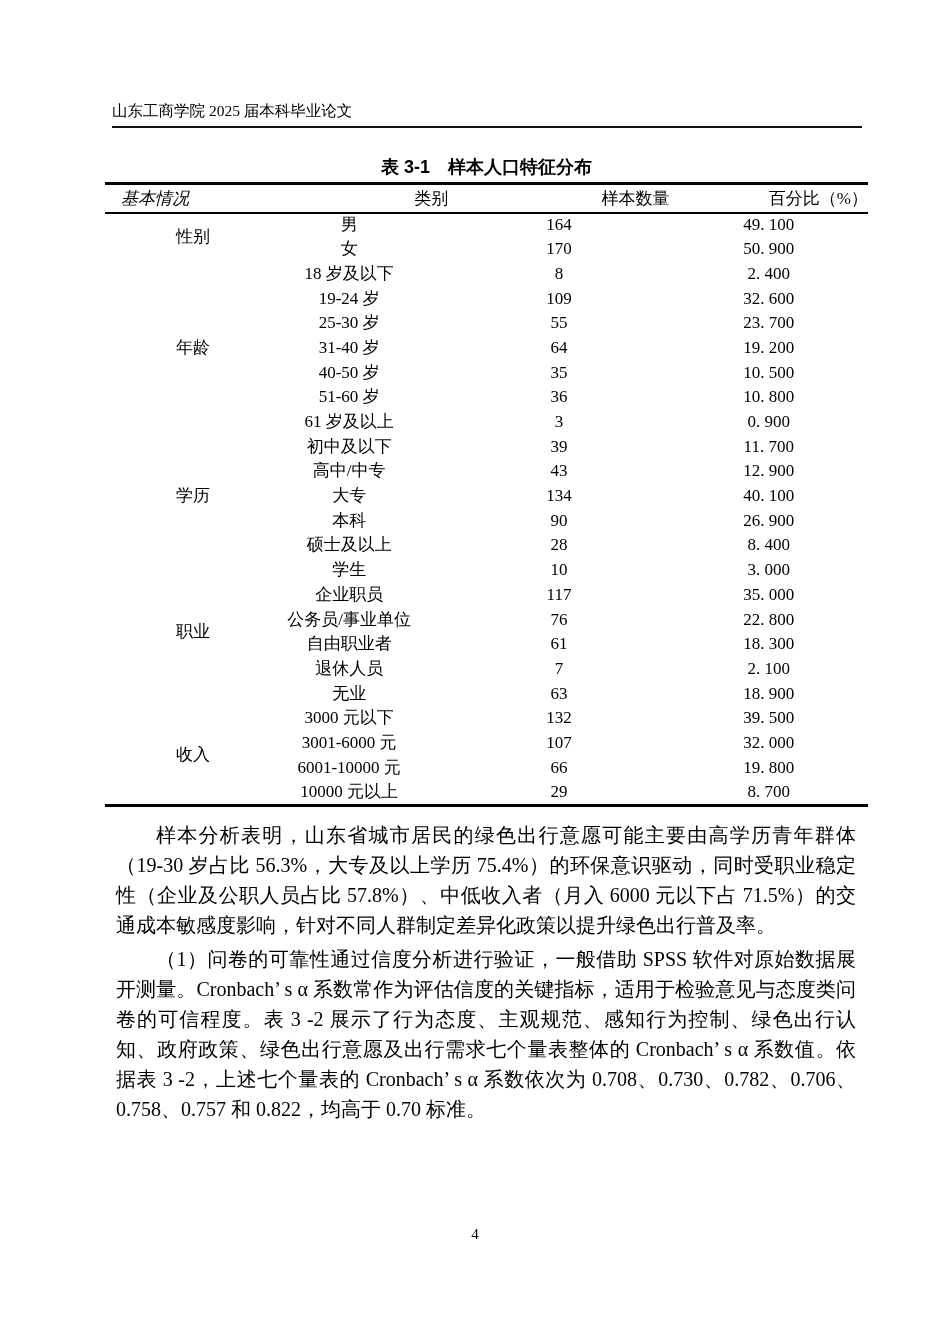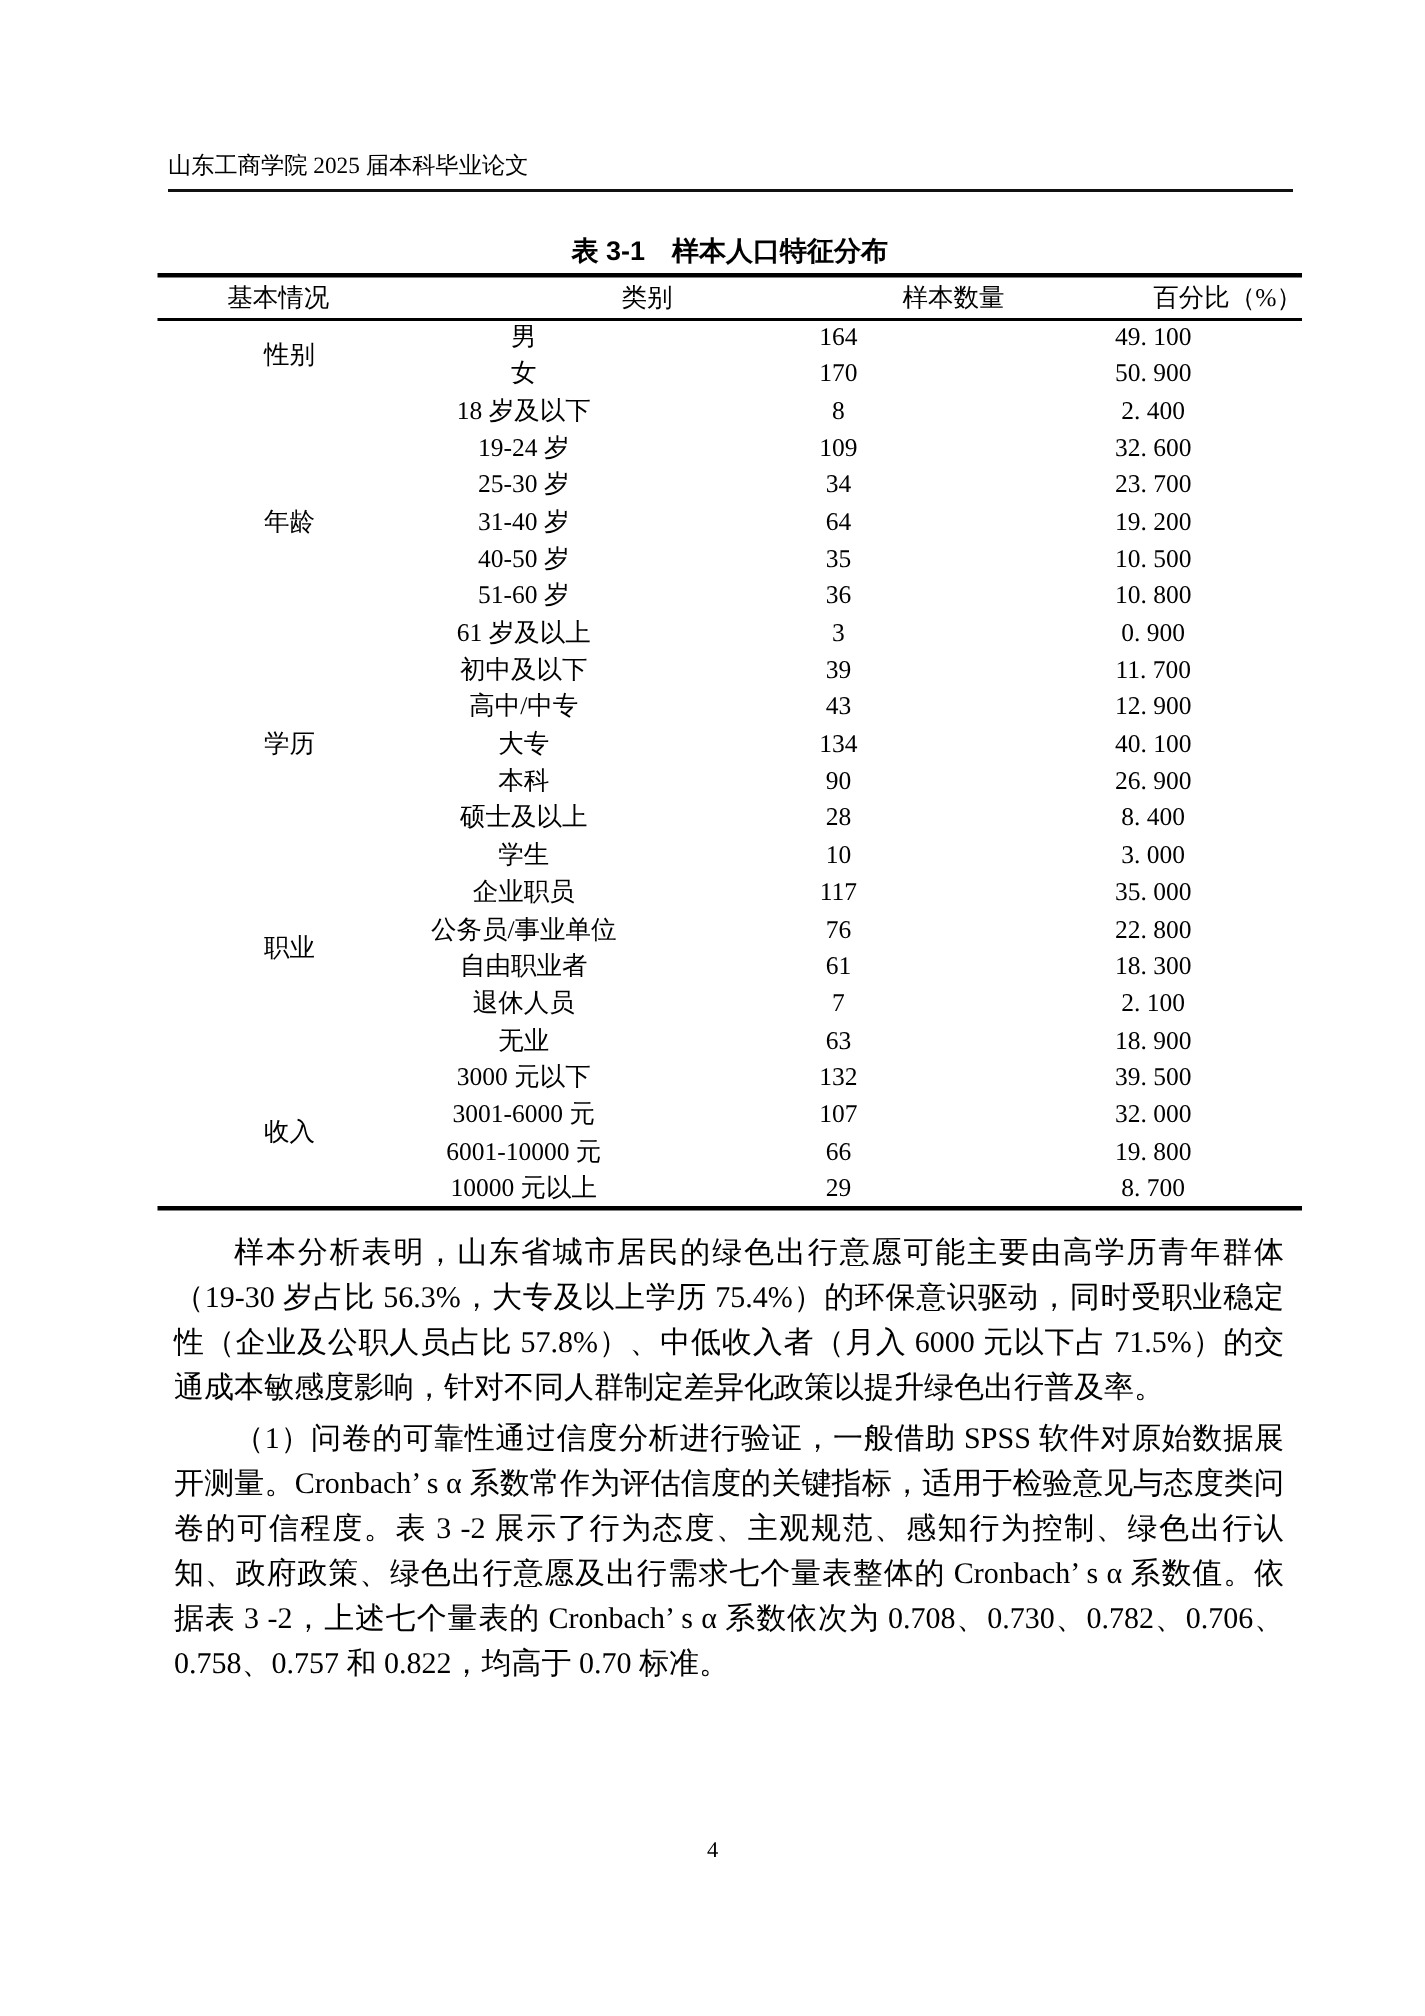--- a/index.html
+++ b/index.html
@@ -45,22 +45,23 @@
     font-size: 17px;
   }
   table.sample-table thead th {
     font-weight: normal;
     height: 29px;
     border-bottom: 2px solid #000000;
     text-align: right;
     padding: 0;
   }
   table.sample-table thead th.col-basic {
-    text-align: center;
+    text-align: left;
     padding-left: 16px;
+    font-style: italic;
   }
   table.sample-table tbody td {
     height: 24.7px;
     text-align: center;
     padding: 0;
     line-height: 1.1;
   }
   table.sample-table tbody td.group-cell {
     text-align: center;
     padding-left: 31px;
@@ -135,21 +136,21 @@
           <td>8</td>
           <td>2. 400</td>
         </tr>
         <tr>
           <td>19-24 岁</td>
           <td>109</td>
           <td>32. 600</td>
         </tr>
         <tr>
           <td>25-30 岁</td>
-          <td>34</td>
+          <td>55</td>
           <td>23. 700</td>
         </tr>
         <tr>
           <td>31-40 岁</td>
           <td>64</td>
           <td>19. 200</td>
         </tr>
         <tr>
           <td>40-50 岁</td>
           <td>35</td>

